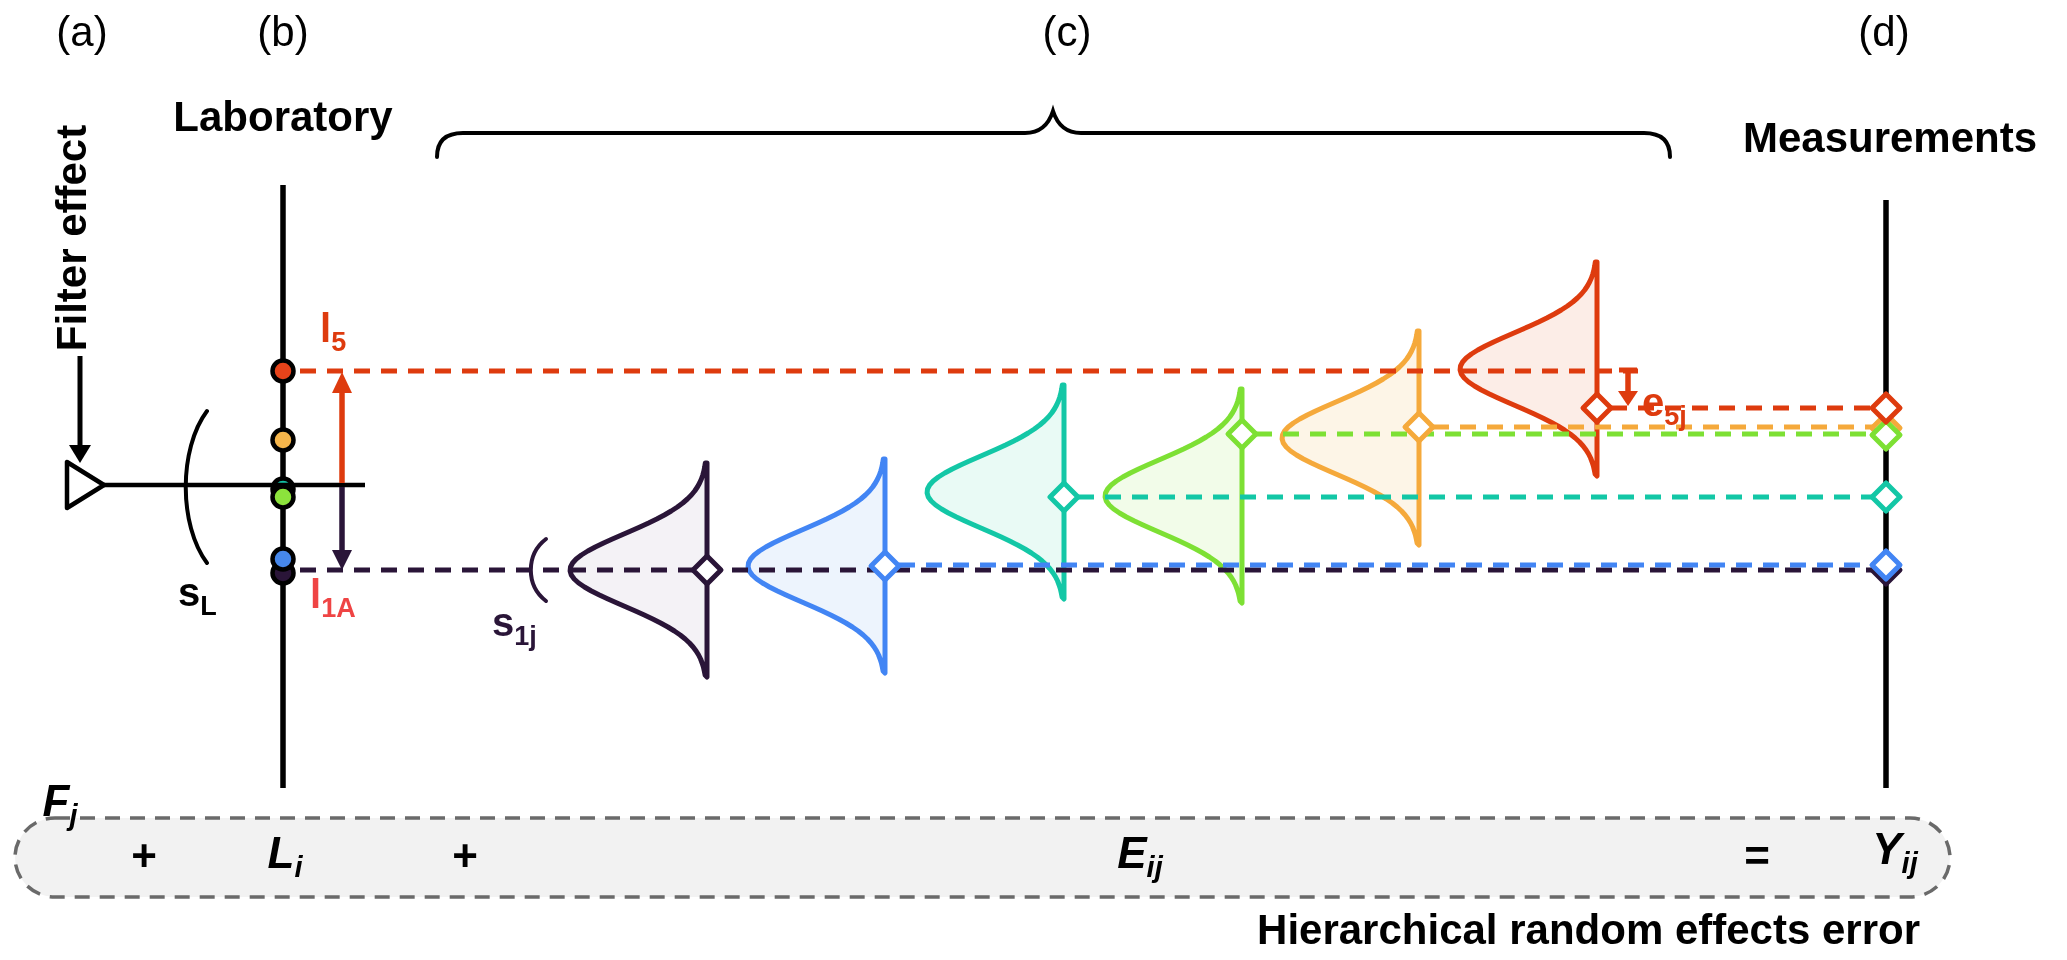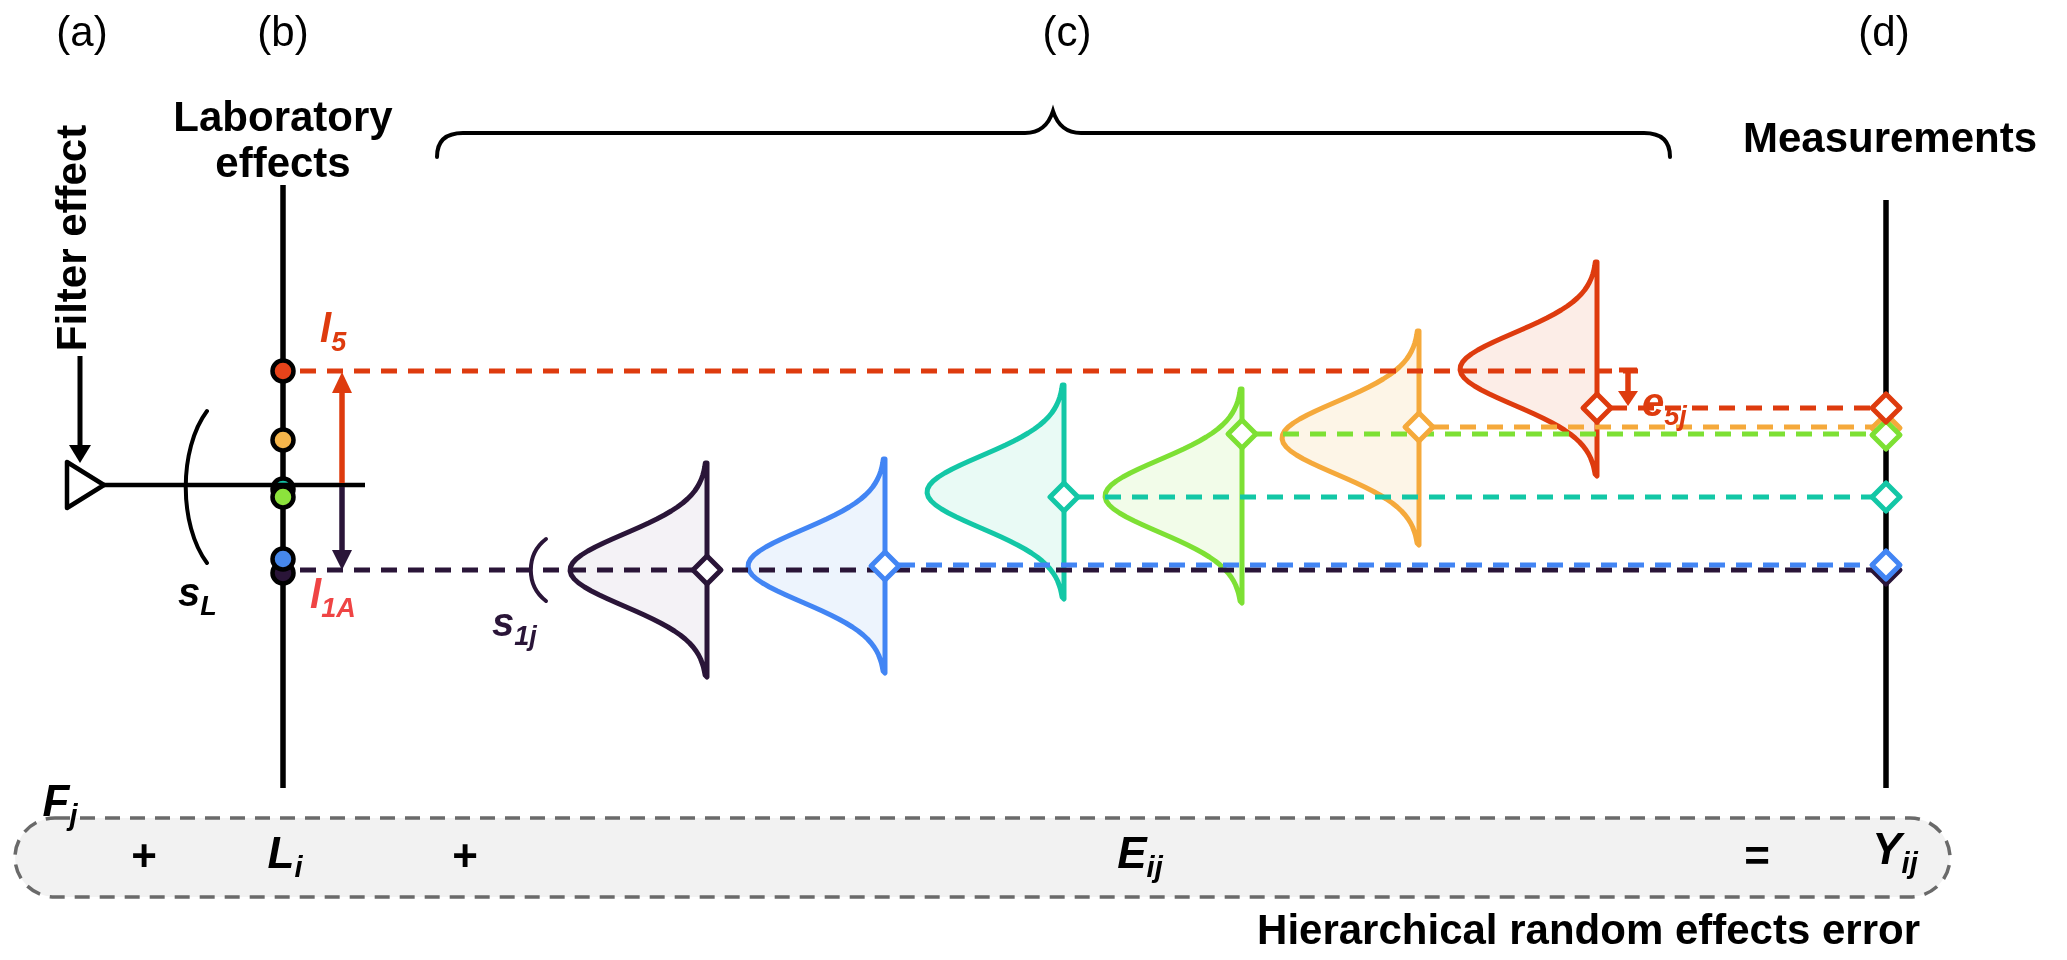--- a/index.html
+++ b/index.html
@@ -3,21 +3,21 @@
 <meta charset="utf-8">
 <style>
   html,body{margin:0;padding:0;background:#fff;}
   #stage{position:relative;width:2067px;height:960px;background:#ffffff;overflow:hidden;
          font-family:"Liberation Sans",sans-serif;}
   #scene{position:absolute;left:0;top:0;}
   .lbl{position:absolute;white-space:nowrap;color:#000;}
   .tag{font-size:42px;font-weight:400;transform:translateX(-50%);}
   .title{font-size:42px;font-weight:700;line-height:46px;text-align:center;transform:translateX(-50%);margin-top:45px;}
   .vtitle{font-size:42px;font-weight:700;transform:translate(-50%,-50%) rotate(-90deg);transform-origin:center;}
-  .math{font-size:40px;font-style:italic;font-weight:600;}
+  .math{font-size:40px;font-weight:600;}
   .math sub{font-size:27px;font-weight:600;}
   .fitem{font-size:44px;font-weight:700;font-style:italic;transform:translate(-50%,-50%);}
   .fitem sub{font-size:29px;}
   .fitem.op{font-style:normal;}
   .caption{font-size:42px;font-weight:700;}
 </style>
 </head>
 <body>
 
 <div id="stage">
@@ -76,21 +76,20 @@
     </svg>
 
   <div class="lbl tag" style="left:82px;top:8px">(a)</div>
   <div class="lbl tag" style="left:283px;top:8px">(b)</div>
   <div class="lbl tag" style="left:1067px;top:8px">(c)</div>
   <div class="lbl tag" style="left:1884px;top:8px">(d)</div>
 
   <div class="lbl vtitle" style="left:72px;top:238px">Filter effect</div>
   <div class="lbl title" style="left:283px;top:49px">
     <div>Laboratory</div>
-    <div>effects</div>
   </div>
   <div class="lbl title" style="left:1890px;top:70px">Measurements</div>
 
   <div class="lbl math" style="left: 320px; top: 306px; color: rgb(222, 59, 14);">
     <span>l</span><sub>5</sub>
   </div>
   <div class="lbl math" style="left: 310px; top: 572px; color: #ef4444;">
     <span>l</span><sub>1A</sub>
   </div>
   <div class="lbl math" style="left: 1642px; top: 348px; color: rgb(222, 59, 14); margin-top: 32px;">

